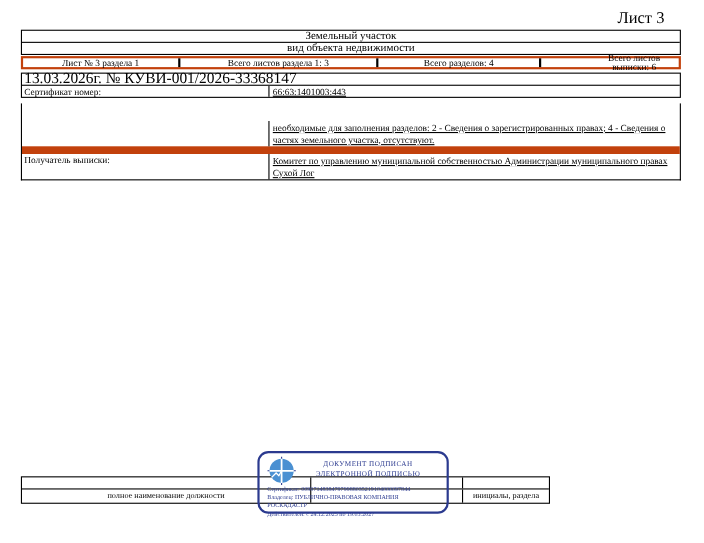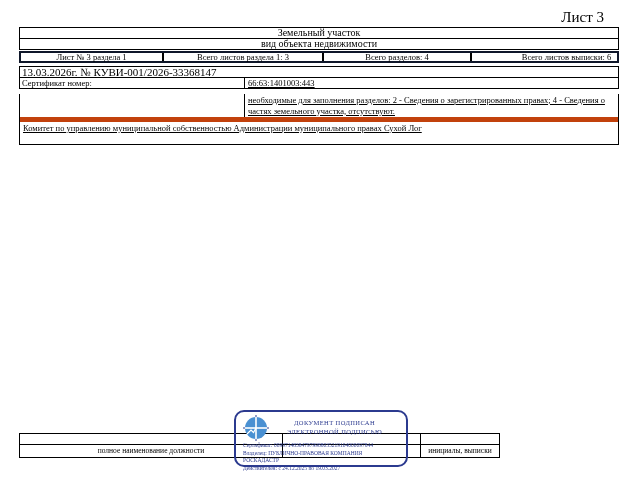--- a/index.html
+++ b/index.html
@@ -9,36 +9,36 @@
   }
   .sheet-label{position:absolute;top:12px;right:36px;font-size:15px;line-height:10px;}
 
   
   .tbl{position:absolute;left:19px;width:600px;border:1px solid #000;box-sizing:border-box;background:#fff;}
   .tblA{top:27px;}
   .tblA .r{height:10px;line-height:10px;font-size:10px;text-align:center;}
   .tblA .r1{border-bottom:1px solid #000;}
 
   
-  .tblB{top:51px;border:2px solid #0f172a;display:flex;height:12px;}
+  .tblB{top:51px;border:2px solid #c2410c;display:flex;height:12px;}
   .tblB .c{box-sizing:border-box;font-size:8.5px;line-height:9px;text-align:center;border-right:2px solid #000;flex:none;display:flex;align-items:center;justify-content:center;}
   .tblB .c:last-child{border-right:none;padding-left:44px;}
-  .bc1{width:143px;} .bc2{width:160px;} .bc3{width:148px;} .bc4{flex:1 1 auto !important;}
+  .bc1{width:143px;} .bc2{width:180px;} .bc3{width:148px;} .bc4{flex:1 1 auto !important;}
 
   
   .tblC{top:66px;}
-  .tblC .row1{height:10px;line-height:10px;font-size:11px;padding-left:2px;border-bottom:1px solid #000;}
+  .tblC .row1{height:10px;line-height:10px;font-size:14px;padding-left:2px;border-bottom:1px solid #000;}
   .tblC .row2{display:flex;height:10px;}
   .lcol{box-sizing:border-box;width:225px;border-right:1px solid #000;padding-left:2px;font-size:8.5px;line-height:10px;flex:none;}
   .rcol{flex:1;box-sizing:border-box;padding-left:3px;font-size:8.5px;line-height:10px;text-decoration:underline;}
 
   
   .tblD{top:94px;border-top:none;}
   .tblD .drow{display:flex;}
-  .tblD .drow1{border-bottom:5px solid #c2410c;min-height:23px;}
+  .tblD .drow1{border-bottom:7px solid #c2410c;min-height:23px;margin-top:16px;}
   .tblD .drow2{min-height:22px;}
   .tblD .lcol{font-size:8.5px;line-height:11px;}
   .tblD .rcol{font-size:8.5px;line-height:11px;padding-top:0.5px;padding-right:4px;}
 
   
   .sig-table{position:absolute;left:19px;top:433px;width:481px;border:1px solid #000;box-sizing:border-box;background:transparent;}
   .sig-row{display:flex;}
   .sig-row1{height:10px;border-bottom:1px solid #000;}
   .sig-row2{height:12px;}
   .sig-c{box-sizing:border-box;border-right:1px solid #000;flex:none;text-align:center;font-size:7.5px;line-height:12px;overflow:hidden;}
@@ -82,34 +82,35 @@
       <div class="rcol">66:63:1401003:443</div>
     </div>
   </div>
 
   <div class="tbl tblD">
     <div class="drow drow1">
       <div class="lcol"></div>
       <div class="rcol">необходимые для заполнения разделов: 2 - Сведения о зарегистрированных правах; 4 - Сведения о частях земельного участка, отсутствуют.</div>
     </div>
     <div class="drow drow2">
+      <div class="lcol">Получатель выписки:</div>
       <div class="rcol">Комитет по управлению муниципальной собственностью Администрации муниципального правах Сухой Лог</div>
     </div>
   </div>
 
   <div class="sig-table">
     <div class="sig-row sig-row1">
       <div class="sig-c sc1"></div>
       <div class="sig-c sc2"></div>
       <div class="sig-c"></div>
     </div>
     <div class="sig-row sig-row2">
       <div class="sig-c sc1">полное наименование должности</div>
       <div class="sig-c sc2"></div>
-      <div class="sig-c">инициалы, выписки</div>
+      <div class="sig-c">инициалы, раздела</div>
     </div>
   </div>
 
   <div class="stamp" style="--stamp: #2b3a8f;">
     <div class="stamp-top">
       <span class="stamp-logo">
         <svg width="26" height="26" viewBox="0 0 26 26">
           <line x1="13" y1="0" x2="13" y2="26" stroke="#2b3a8f" stroke-width="1"></line>
           <line x1="0" y1="13" x2="26" y2="13" stroke="#2b3a8f" stroke-width="1"></line>
           <circle cx="13" cy="13" r="11" fill="#4a90d2"></circle>

